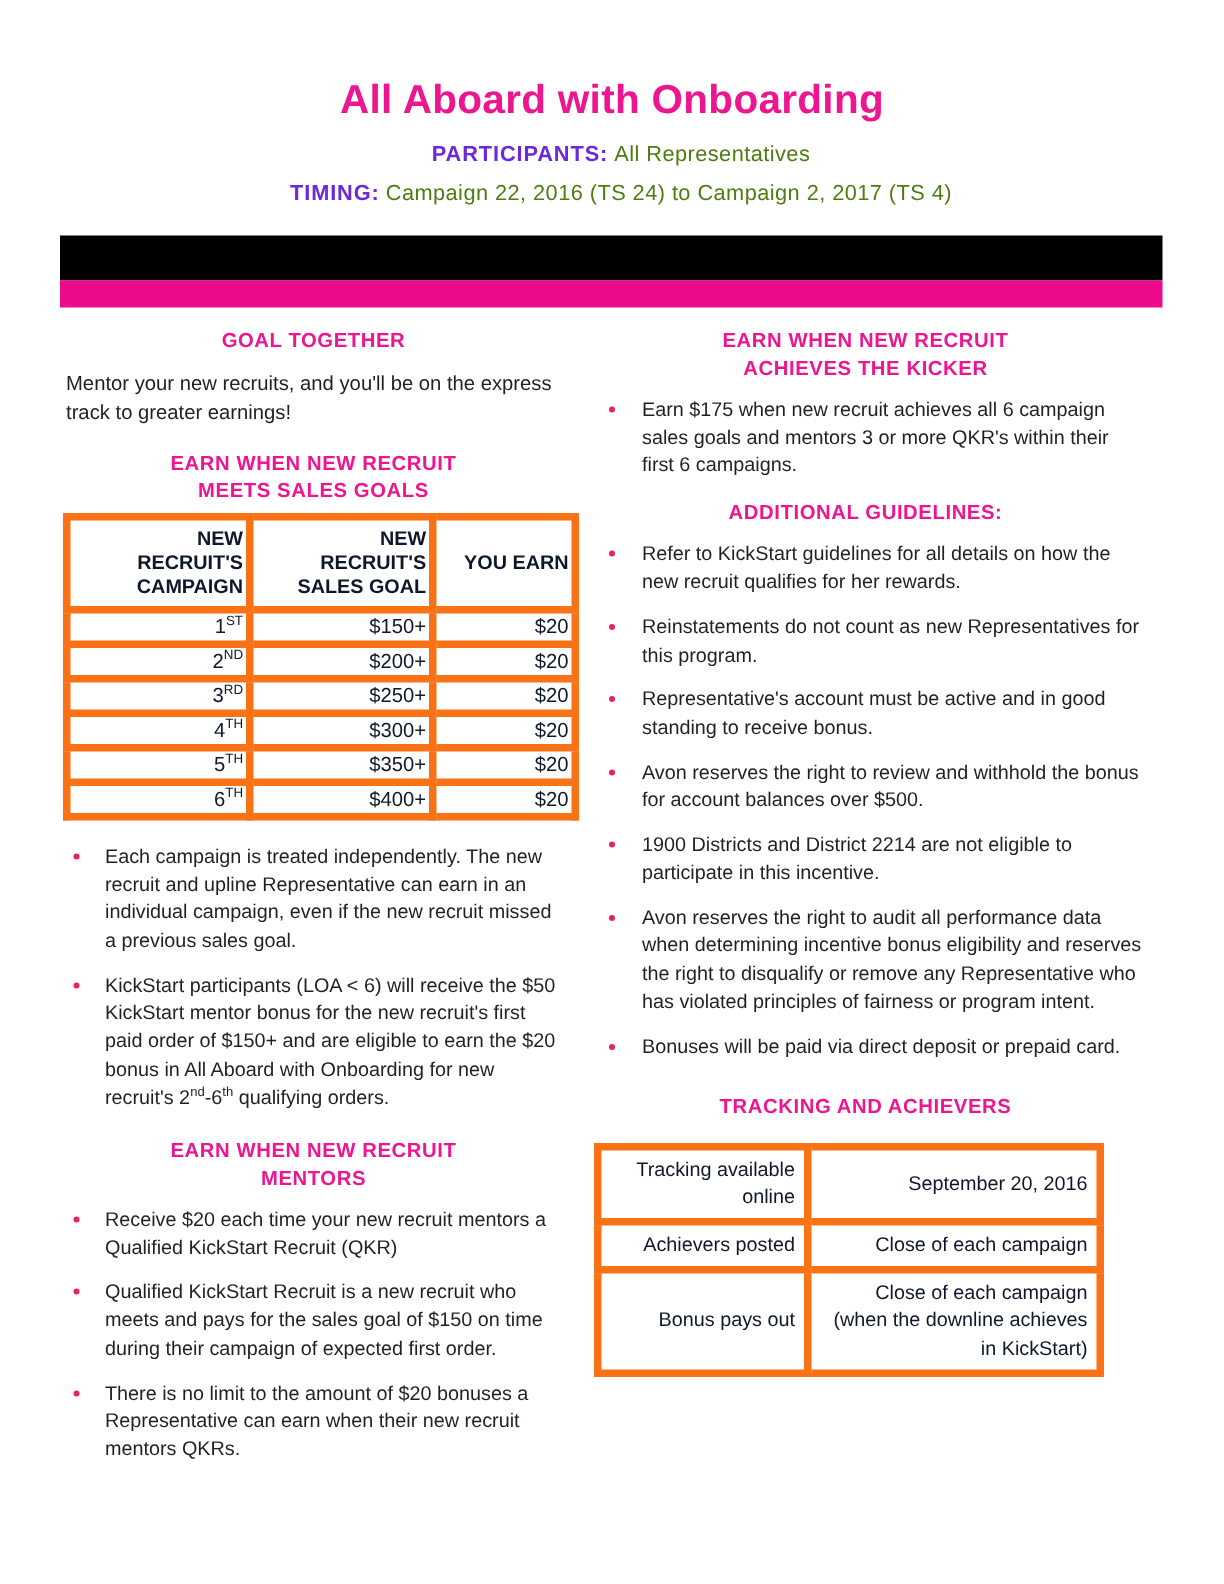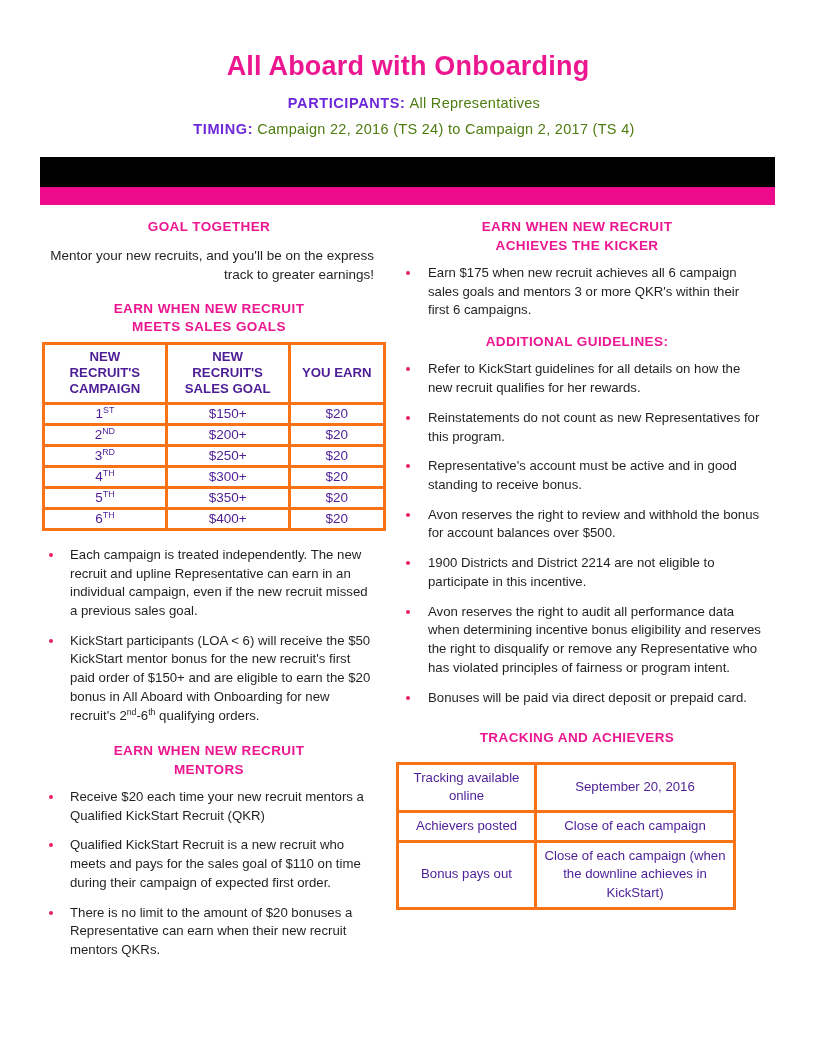--- a/index.html
+++ b/index.html
@@ -89,21 +89,21 @@
     text-align: center;
     letter-spacing: 0.4px;
     line-height: 1.35;
     margin: 0 0 9px 0;
   }
   .section-head.tight { margin-bottom: 6px; }
   .section-head.spaced-top { margin-top: 17px; }
 
   .intro-text {
     font-size: 13.5px;
-    text-align: right;
+    text-align: left;
     line-height: 1.45;
     margin: 0 0 15px 0;
     color: #231F20;
     padding: 0 4px;
   }
 
   
   ul.bullets {
     list-style: none;
     margin: 0;
@@ -132,25 +132,25 @@
 
   sup { font-size: 0.66em; vertical-align: super; line-height: 0; }
 
   
   table.grid {
     border-collapse: collapse;
     width: 100%;
     font-size: 13px;
   }
   table.grid td, table.grid th {
-    border: 3px solid #f97316;
-    text-align: center;
+    border: 5px solid #f97316;
+    text-align: right;
     vertical-align: middle;
     padding: 1px 2px;
-    color: #4c1d95;
+    color: #0f172a;
   }
   table.sales-goals th {
     font-weight: bold;
     font-size: 13.2px;
     line-height: 1.2;
     padding: 4px 2px 5px 2px;
   }
   table.sales-goals td {
     font-size: 13.5px;
     height: 17px;
@@ -273,21 +273,21 @@
         </li>
       </ul>
 
       <h2 class="section-head spaced-top">
         <span>EARN WHEN NEW RECRUIT</span><br>
         <span>MENTORS</span>
       </h2>
 
       <ul class="bullets" id="mentors-list">
           <li><span class="dot"></span><span>Receive $20 each time your new recruit mentors a Qualified KickStart Recruit (QKR)</span></li>
-          <li><span class="dot"></span><span>Qualified KickStart Recruit is a new recruit who meets and pays for the sales goal of $110 on time during their campaign of expected first order.</span></li>
+          <li><span class="dot"></span><span>Qualified KickStart Recruit is a new recruit who meets and pays for the sales goal of $150 on time during their campaign of expected first order.</span></li>
           <li><span class="dot"></span><span>There is no limit to the amount of $20 bonuses a Representative can earn when their new recruit mentors QKRs.</span></li>
         </ul>
 
     </div>
 
     <div class="col-right">
 
       <h2 class="section-head">
         <span>EARN WHEN NEW RECRUIT</span><br>
         <span>ACHIEVES THE KICKER</span>

